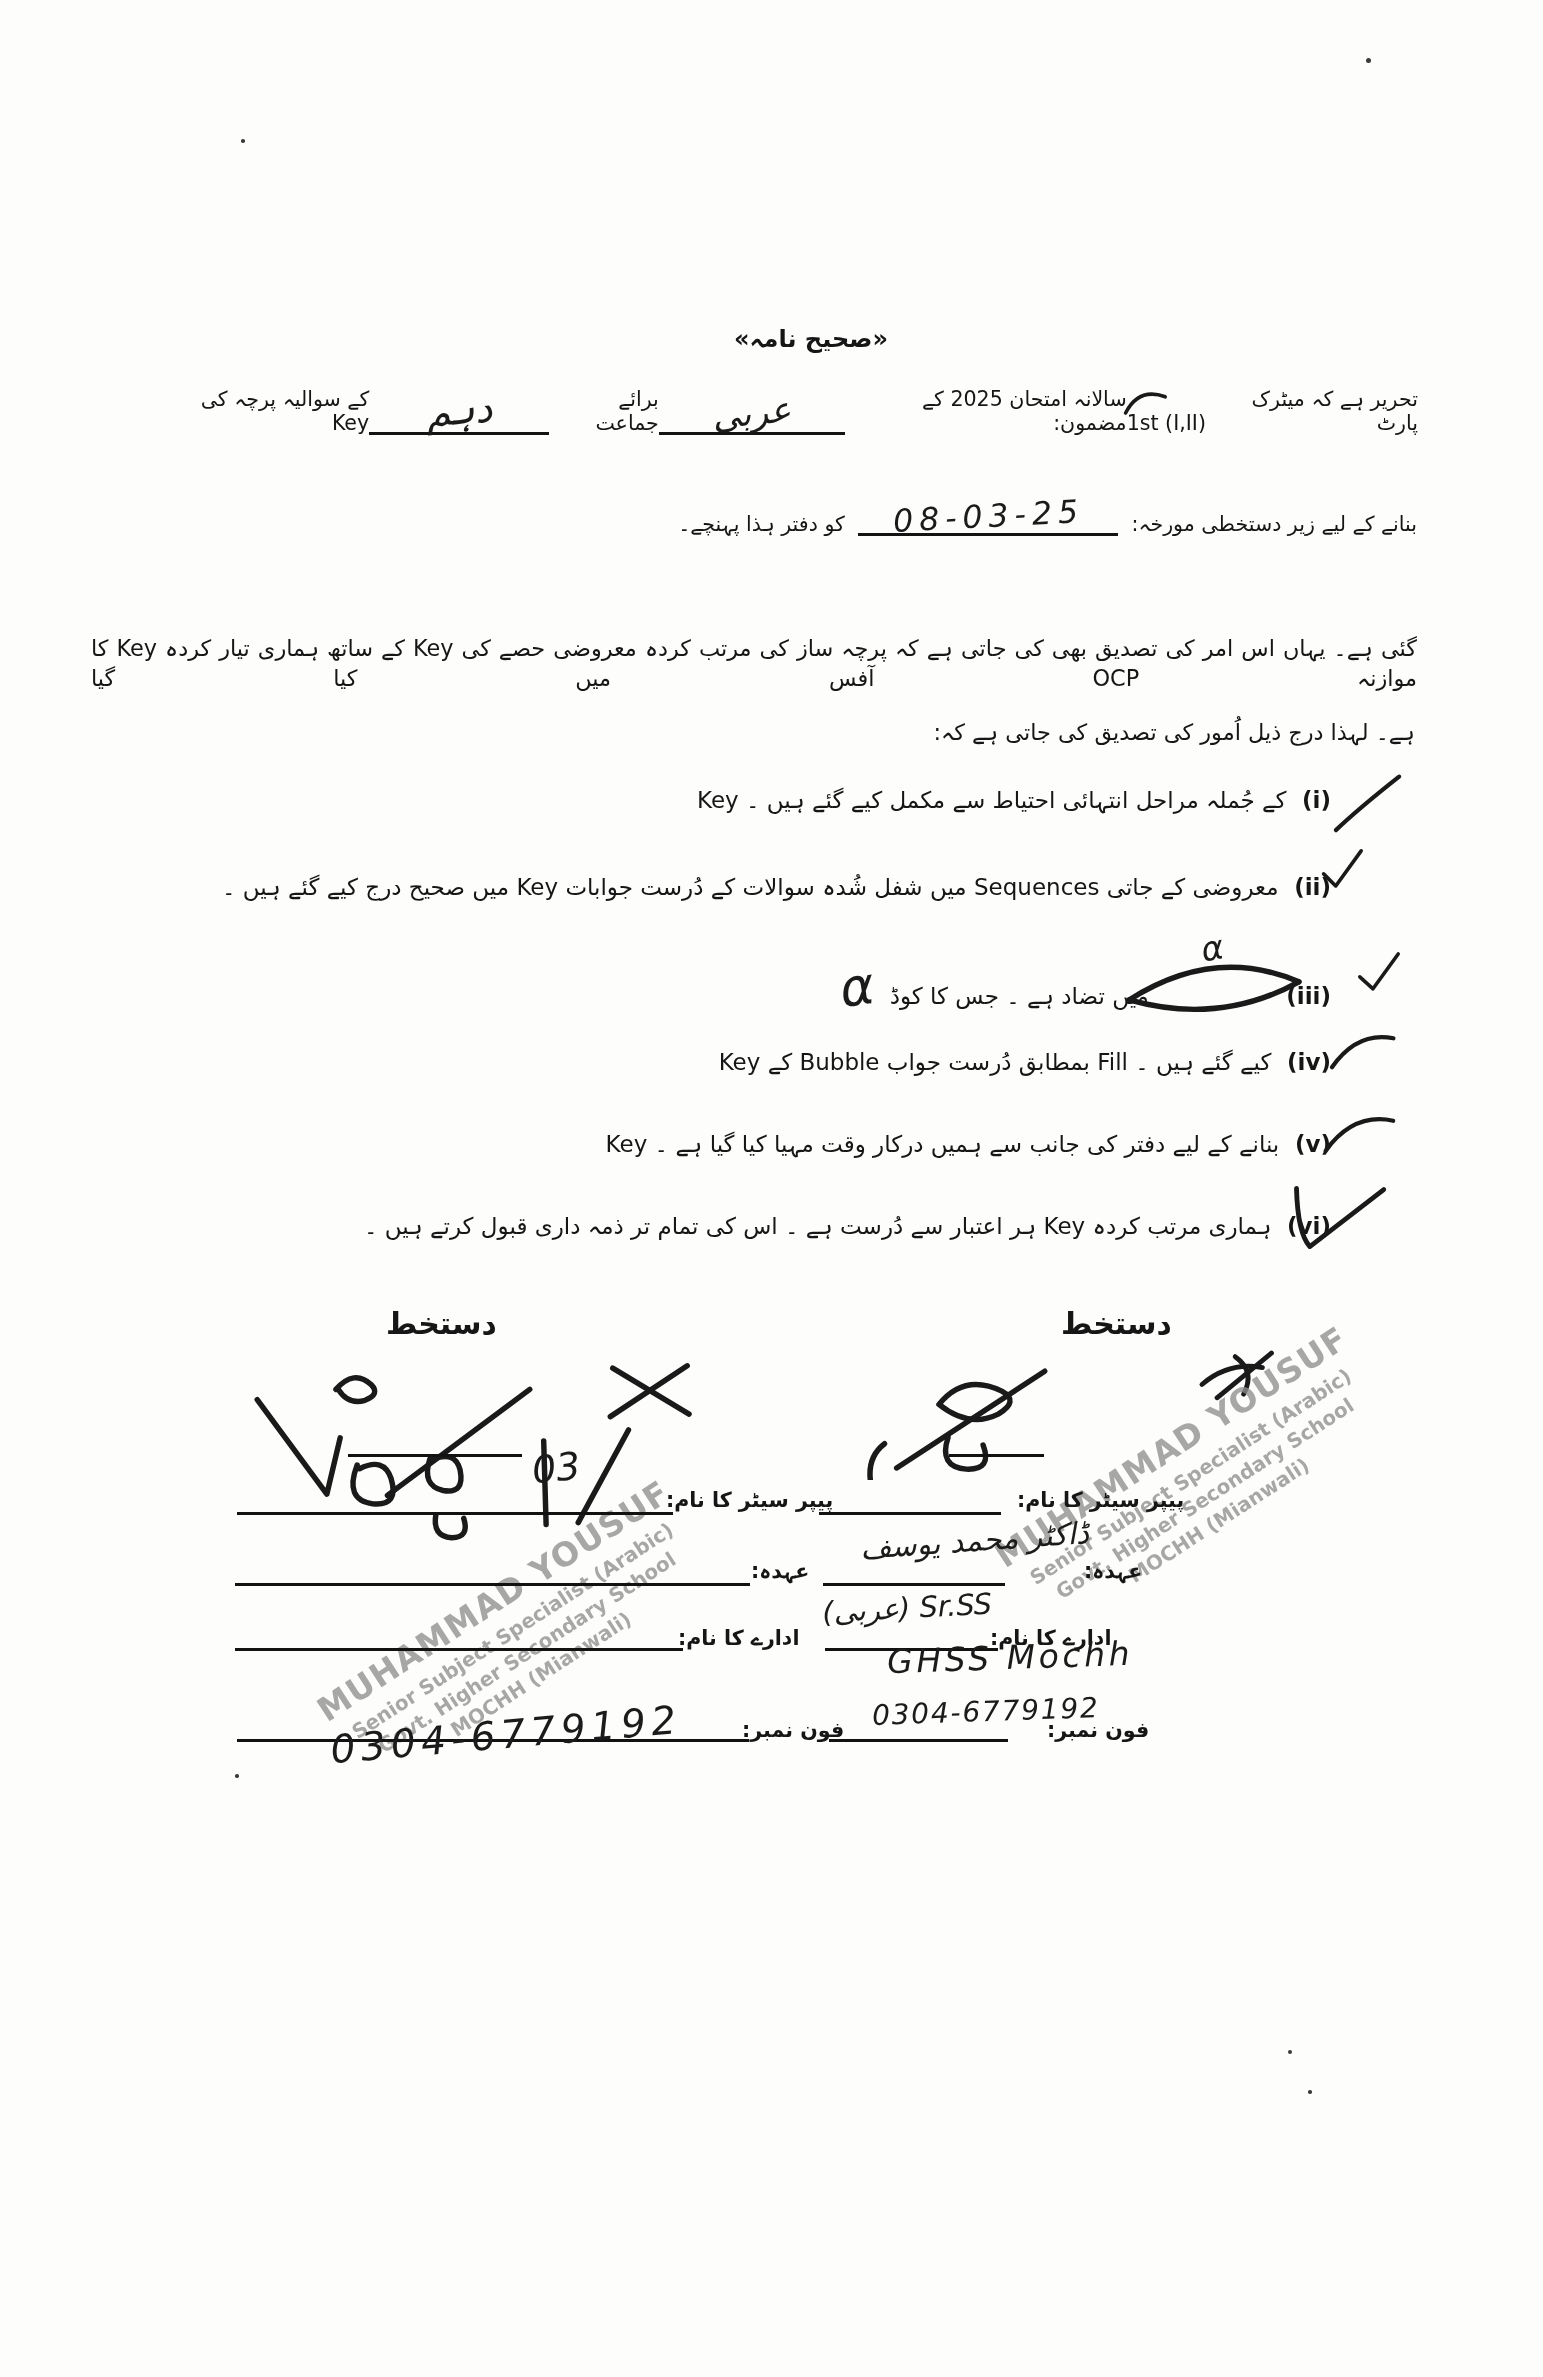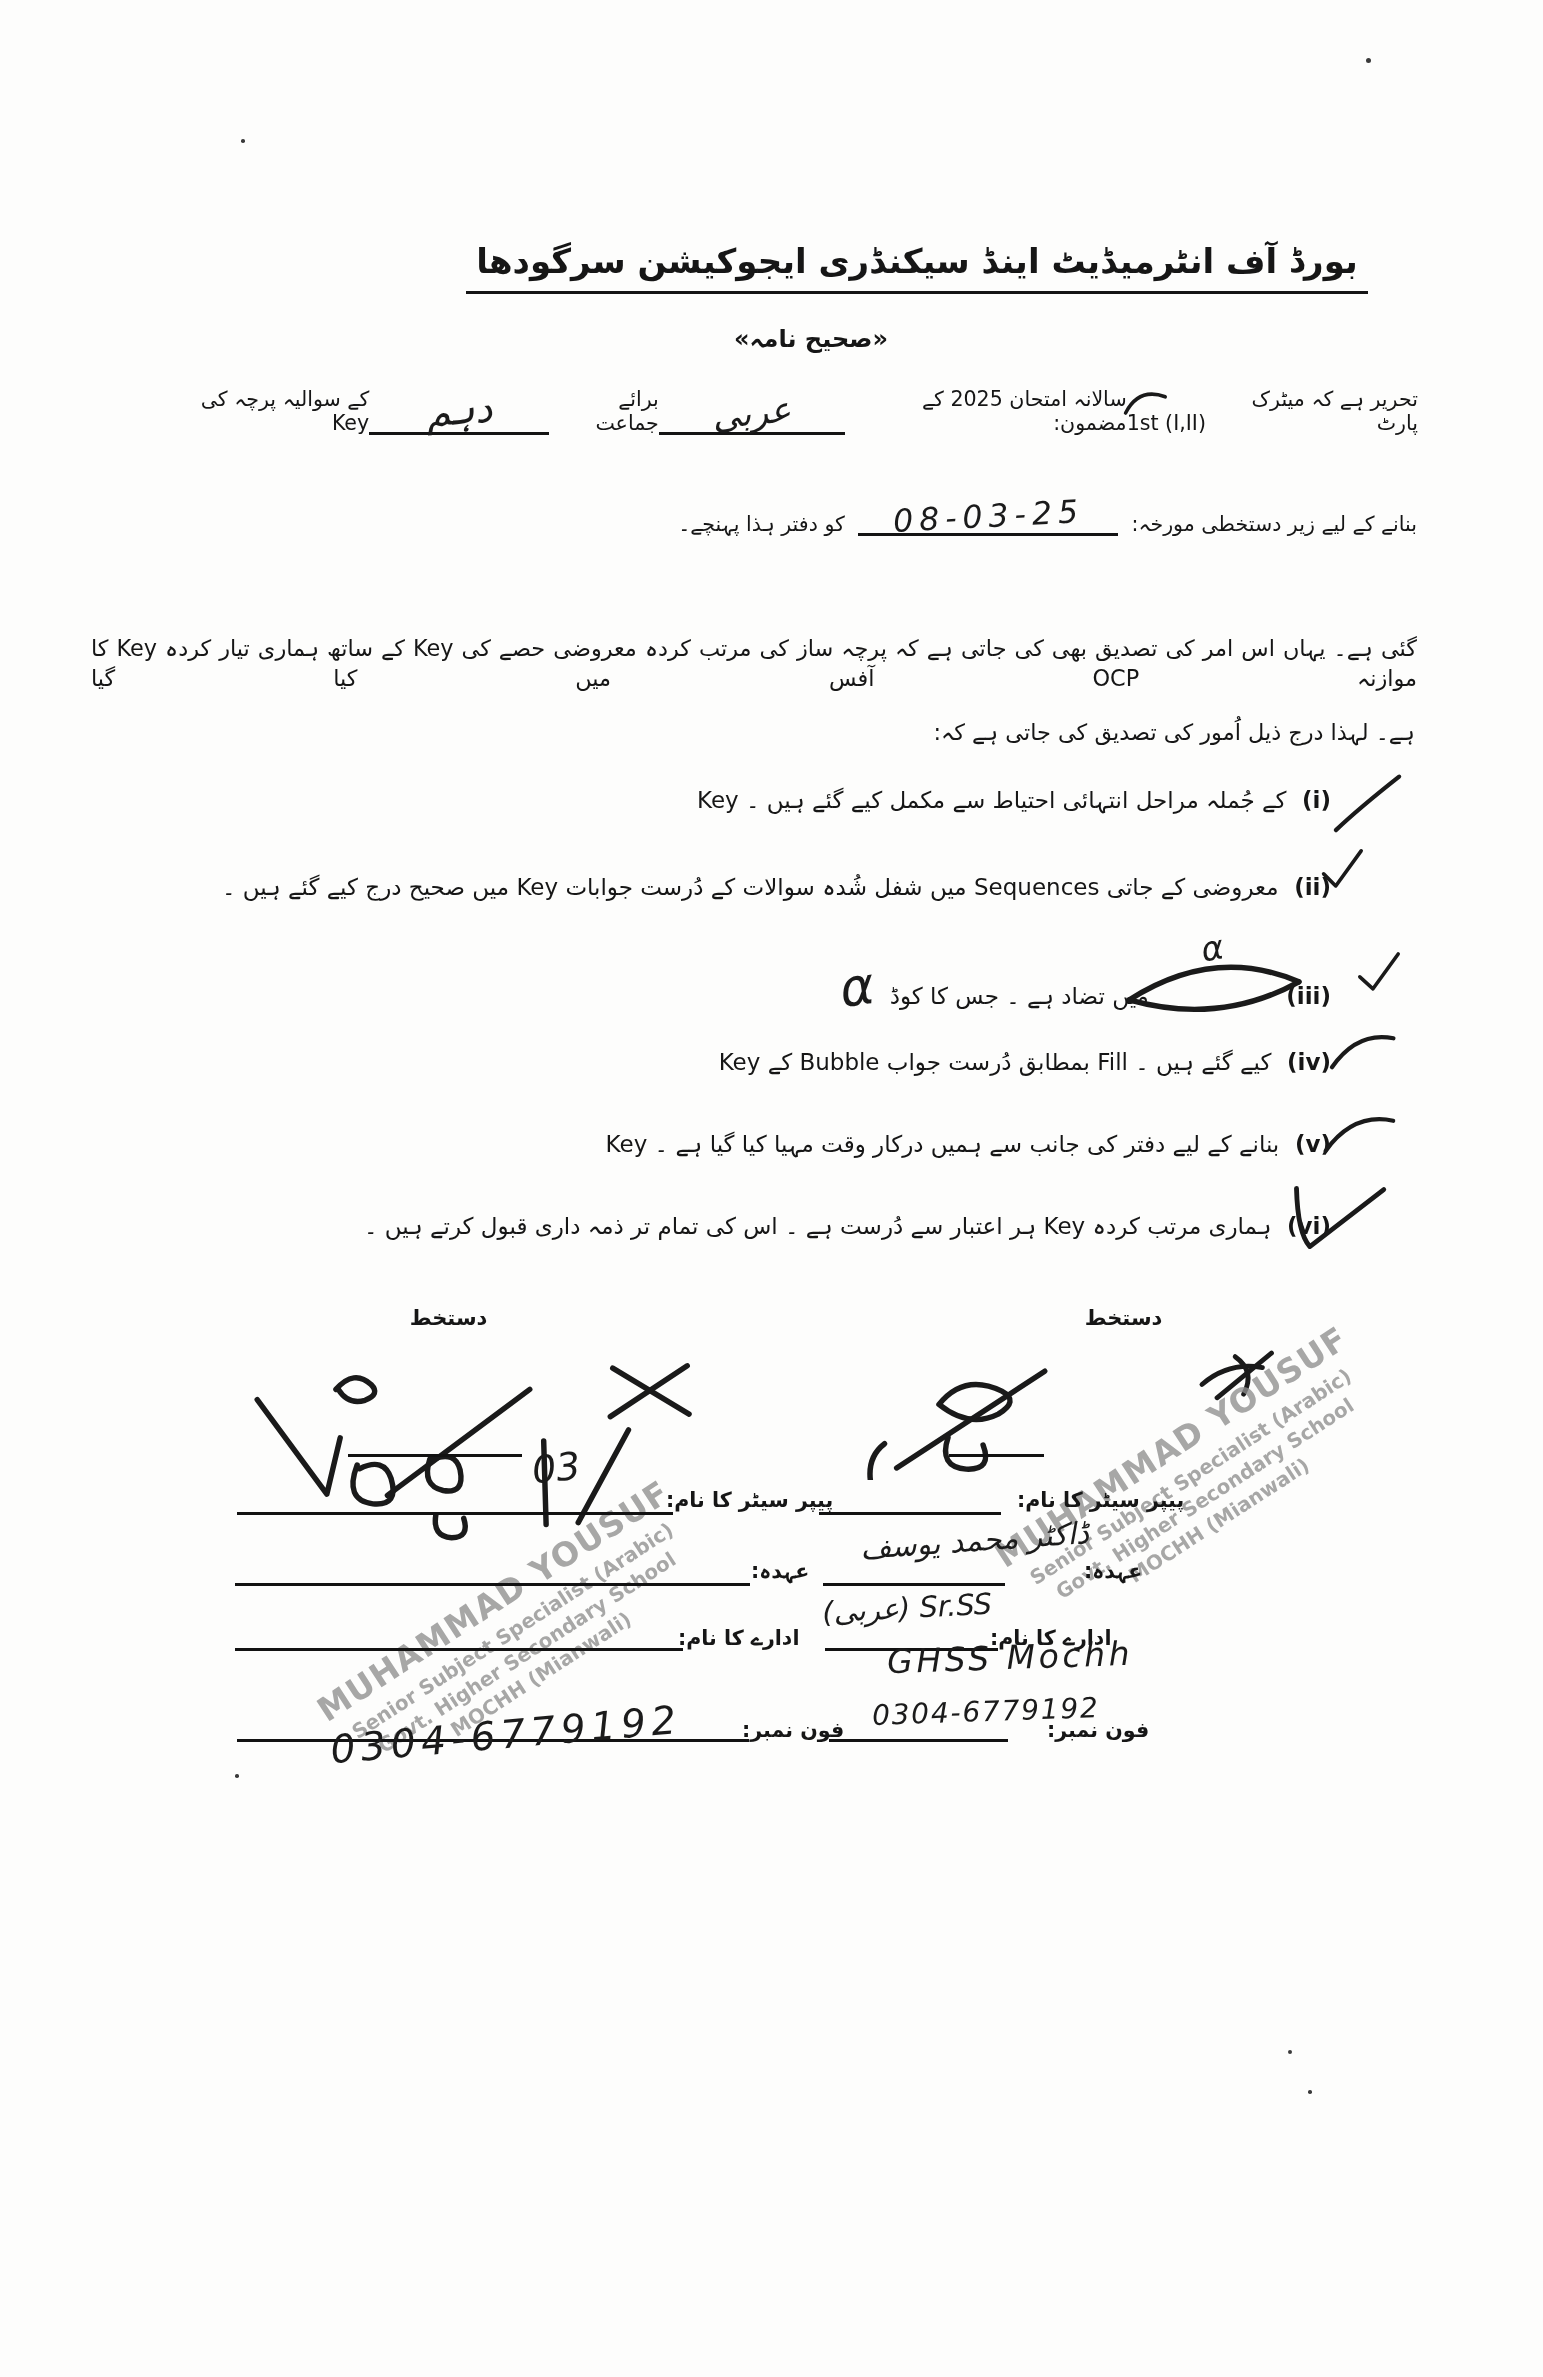--- a/index.html
+++ b/index.html
@@ -24,40 +24,39 @@
   }
   .hand{
     font-style:italic; font-weight:500; color:#1b1b1b;
     transform:skewX(-4deg); display:inline-block;
   }
   .para{direction:rtl; text-align:justify; text-align-last:justify; font-size:22.4px; line-height:1.35;}
   .para3{direction:rtl; text-align:right; font-size:22.4px;}
   .item{display:flex; direction:rtl; align-items:flex-end; gap:15.7px; font-size:23px; white-space:nowrap;}
   .marker{direction:ltr; unicode-bidi:isolate; font-weight:bold; font-size:23px;}
   .itemtext{direction:rtl; unicode-bidi:plaintext;}
-  .siglabel{font-size:21px; font-weight:bold; direction:rtl;}
+  .siglabel{font-size:30px; font-weight:bold; direction:rtl;}
   .fieldlabel{font-size:20.6px; font-weight:bold; direction:rtl; white-space:nowrap;}
   .fline{border-top:3px solid #121212; height:0;}
   .stamp{
     color:#8f8f8f; opacity:0.78; text-align:center; font-weight:bold;
     transform:rotate(-33deg); transform-origin:center; line-height:1.3; pointer-events:none;
   }
   .stamp .s1{font-size:33px; letter-spacing:1.2px;}
   .stamp .s2{font-size:20px; font-weight:bold;}
   .stroke{stroke:#1a1a1a; fill:none; stroke-linecap:round; stroke-linejoin:round;}
   .speck{position:absolute; background:#3a3a3a; border-radius:50%;}
   .spacer-scribble{position:relative; display:inline-block; width:106px; height:28px;}
   .nw{white-space:nowrap;}
 </style>
 </head>
 <body>
 
 <div id="page">
 
-  <div class="abs title rtl" style="left:466px; top:241px; width:902px;">بورڈ آف انٹرمیڈیٹ اینڈ سیکنڈری ایجوکیشن سرگودھا</div>
 
   <div class="abs subtitle rtl" style="left:690px; top:325px; width:242px;">«صحیح نامہ»</div>
 
   <div class="abs flexrtl sb line34" style="left:159px; top:371px; width:1259px; height:64px;">
     <span>تحریر ہے کہ میٹرک پارٹ</span>
     <span class="nw" style="position:relative;margin-top:20px;">
       <span dir="ltr">1st (I,II)</span>
       <svg class="abs" style="left:-4.8px; top:-31.5px;" width="48" height="36" viewBox="0 0 80 60">
         <path class="stroke" stroke-width="6" d="M6,55 Q28,12 72,28"></path>
       </svg>

